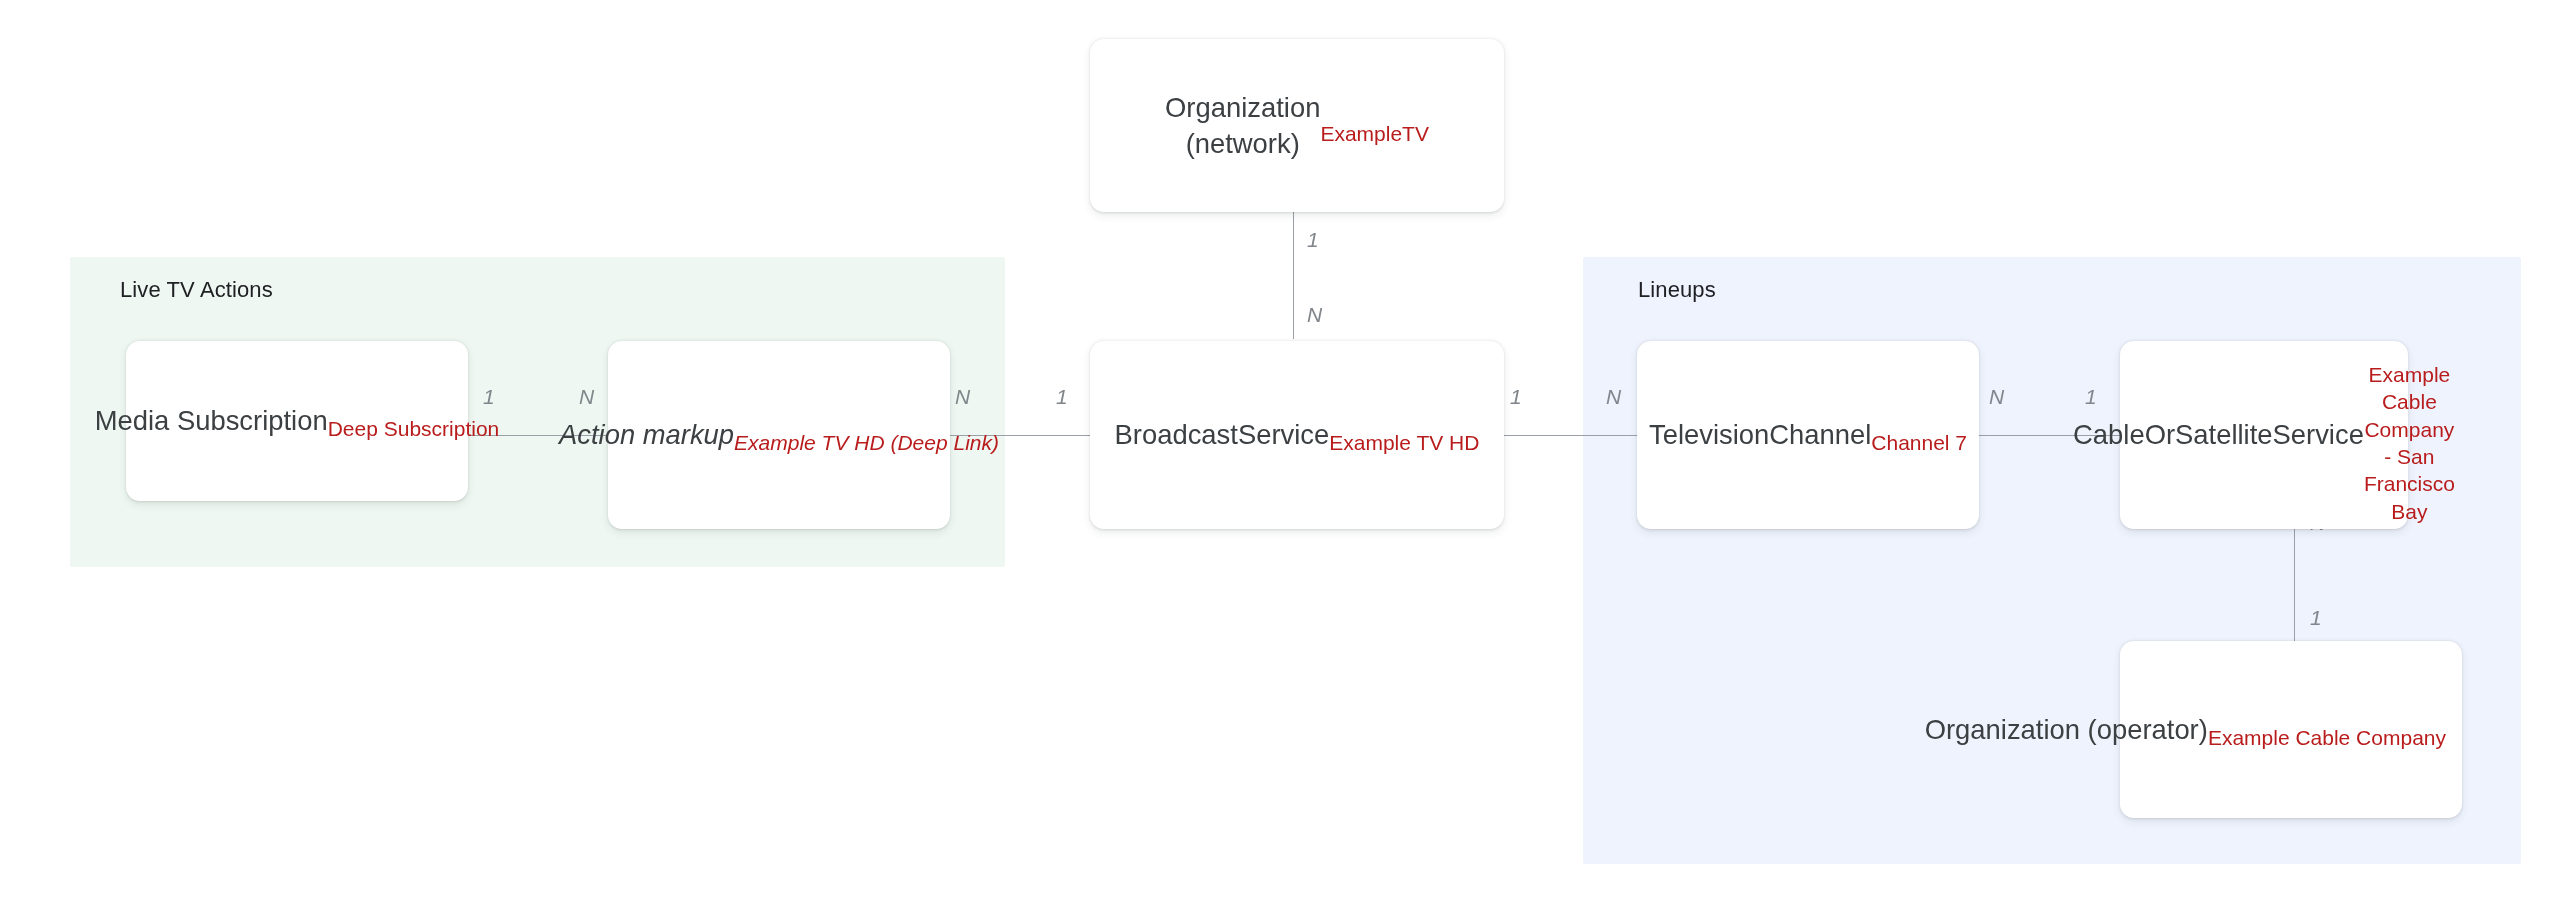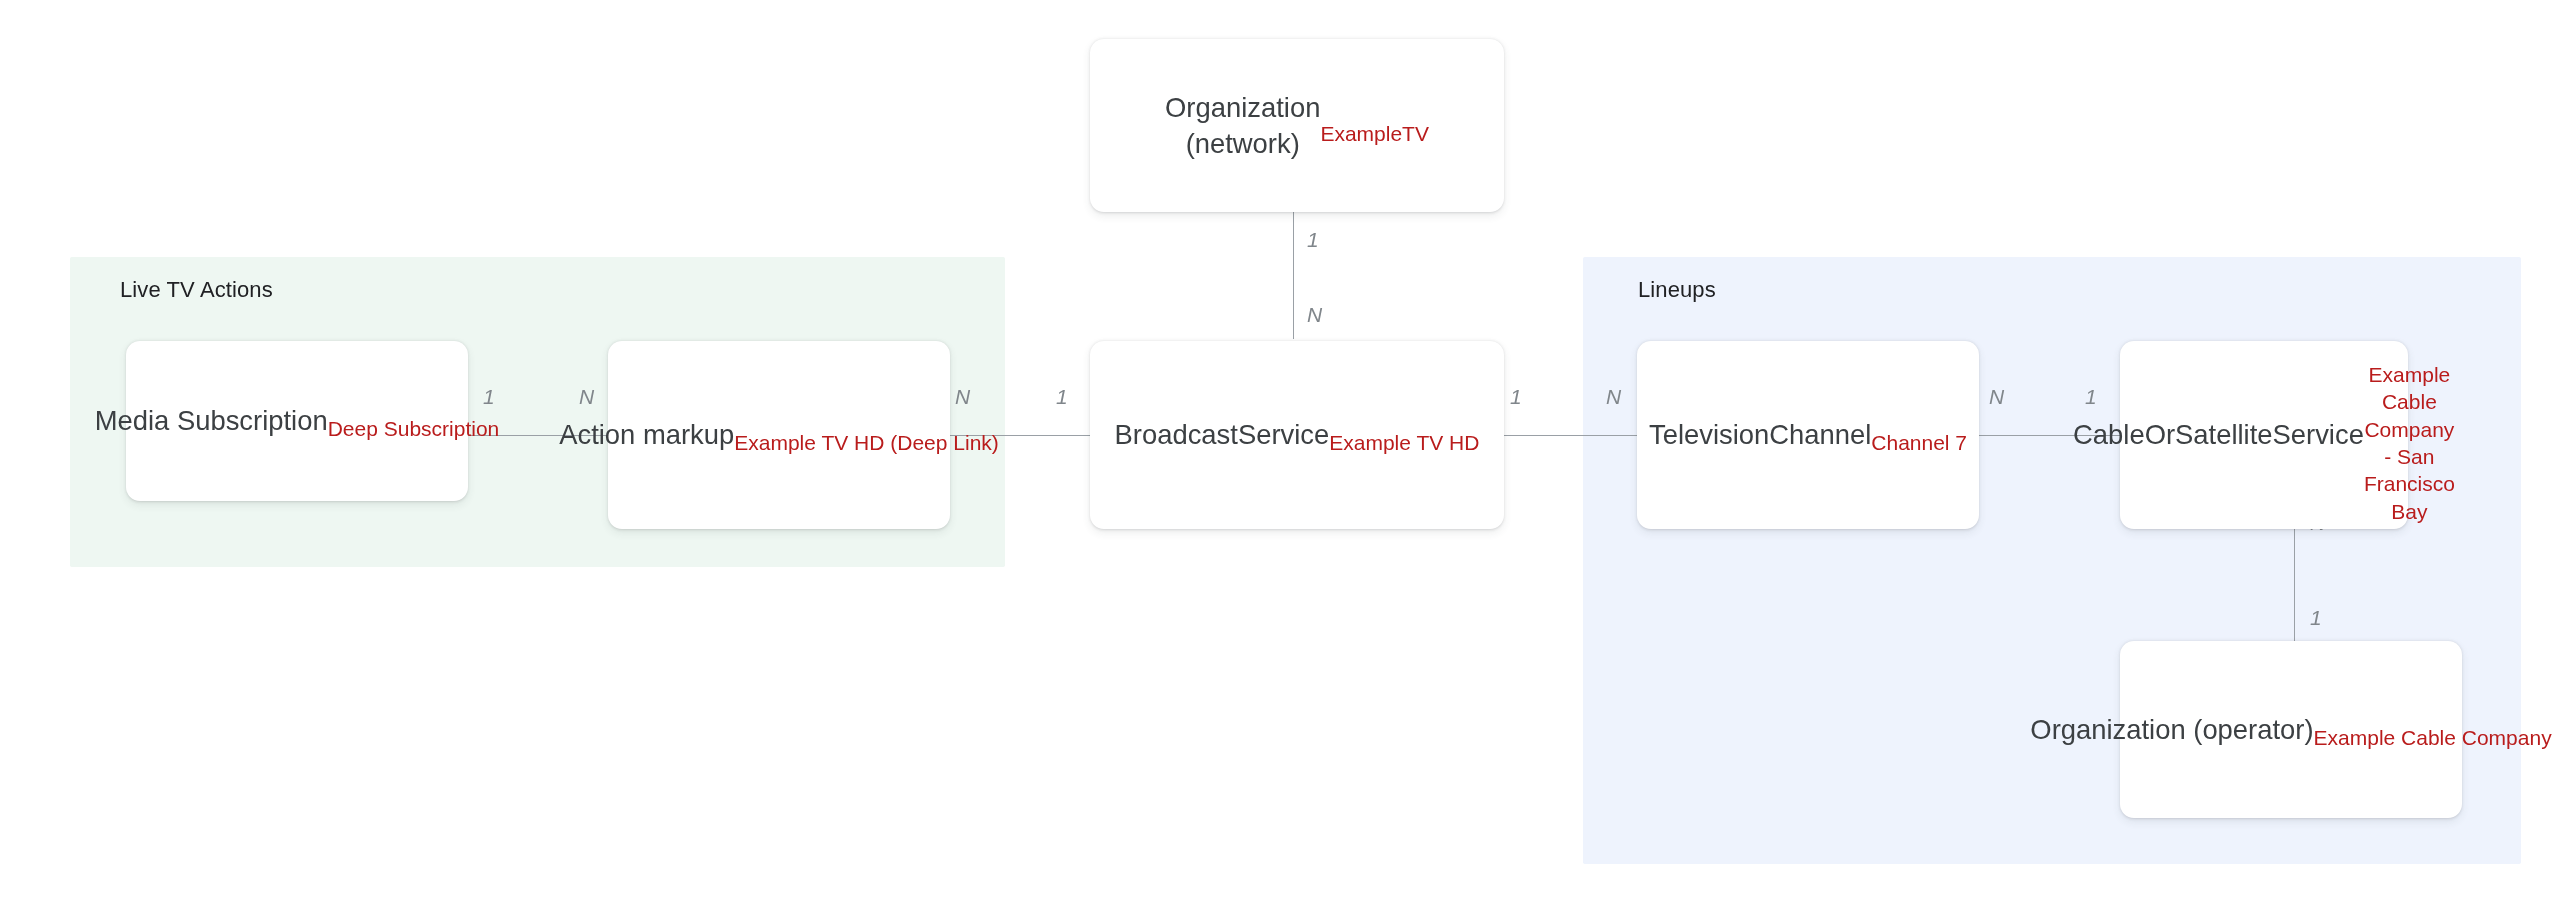--- a/index.html
+++ b/index.html
@@ -134,39 +134,39 @@
       <span>(network)</span>
     </div>
     <div class="card-sub">ExampleTV</div>
   </div>
 
   <div class="card" style="left:126px; top:341px; width:342px; height:160px;">
     <div class="card-title">Media Subscription</div>
     <div class="card-sub">Deep Subscription</div>
   </div>
 
-  <div class="card" style="left:608px; top:341px; width:342px; height:188px;">
+  <div class="card" style="left:608px; top:341px; width:342px; height:188px;font-style:italic;">
     <div class="card-title">Action markup</div>
     <div class="card-sub">Example TV HD (Deep Link)</div>
   </div>
 
   <div class="card" style="left:1090px; top:341px; width:414px; height:188px;">
     <div class="card-title">BroadcastService</div>
     <div class="card-sub">Example TV HD</div>
   </div>
 
   <div class="card" style="left:1637px; top:341px; width:342px; height:188px;">
     <div class="card-title">TelevisionChannel</div>
     <div class="card-sub">Channel 7</div>
   </div>
 
   <div class="card" style="left:2120px; top:341px; width:288px; height:188px;">
     <div class="card-title">CableOrSatelliteService</div>
     <div class="card-sub wrap">Example Cable Company - San Francisco Bay</div>
   </div>
 
-  <div class="card" style="left:2120px; top:641px; width:342px; height:177px;">
+  <div class="card" style="left:2120px; top:641px; width:342px; height:177px;justify-content:flex-end;">
     <div class="card-title">Organization (operator)</div>
     <div class="card-sub">Example Cable Company</div>
   </div>
 
 </div>
 
 
 </body></html>

